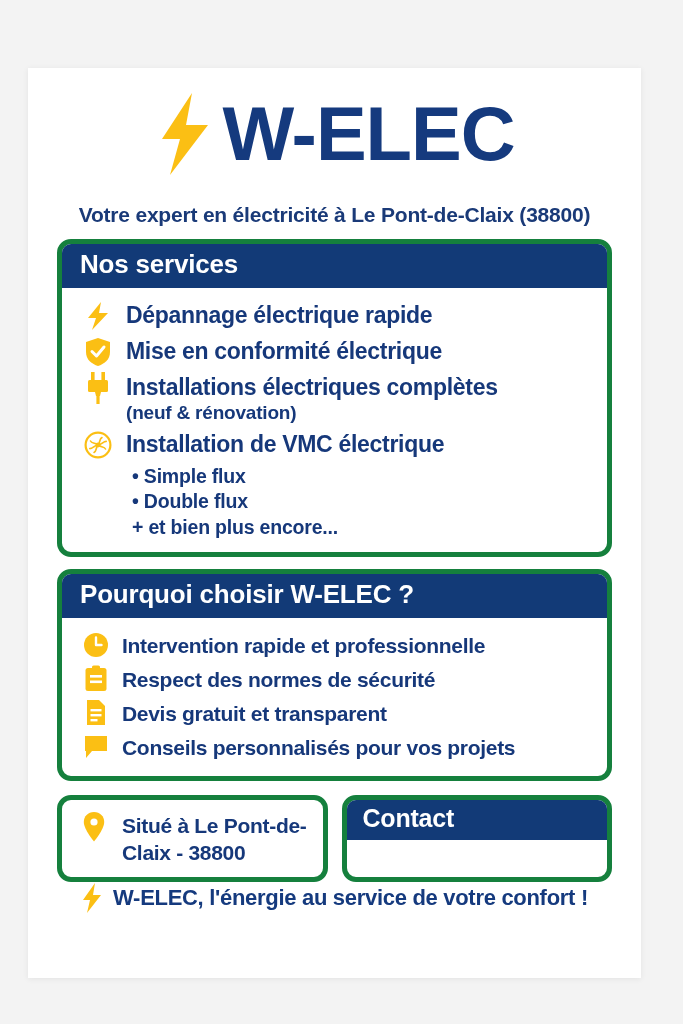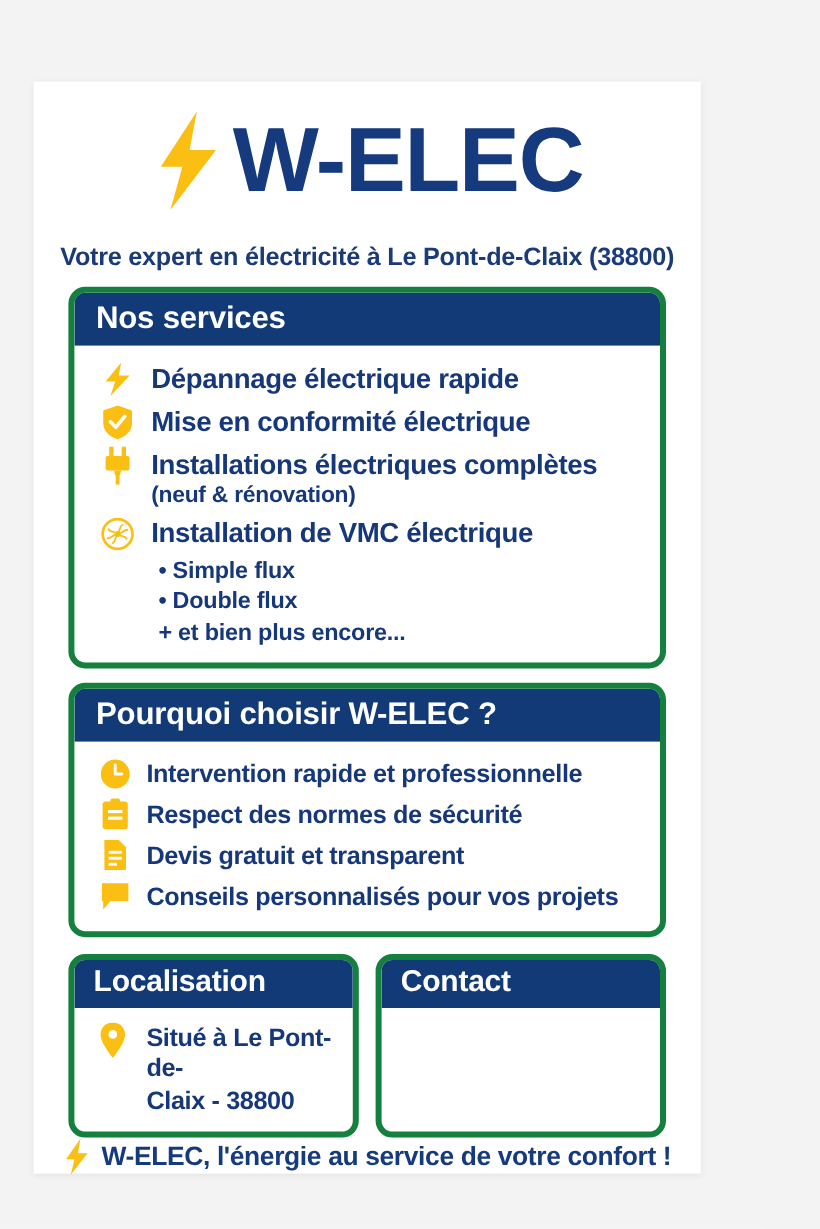--- a/index.html
+++ b/index.html
@@ -10,21 +10,21 @@
     width: 683px;
     height: 1024px;
     background: #f3f3f3;
     font-family: "Liberation Sans", sans-serif;
     overflow: hidden;
   }
   #flyer-root {
     position: absolute;
     left: 28px;
     top: 68px;
-    width: 556px;
+    width: 613px;
     height: 910px;
     background: #ffffff;
     box-shadow: 0 1px 6px rgba(0,0,0,0.07);
   }
   
   .header {
     padding-top: 18px;
   }
   .logo-row {
     display: flex;
@@ -299,21 +299,20 @@
         </span>
         <span class="row-text">Conseils personnalisés pour vos projets</span>
       </div>
 
     </div>
   </div>
 
   <div class="duo">
 
     <div class="card">
-      <div class="card-head">Localisation</div>
       <div class="card-body">
         <div class="row">
           <span class="ico">
             <svg width="22" height="30" viewBox="0 0 22 30">
               <path d="M11 0 C5 0 0.8 4.4 0.8 10 C0.8 17.5 11 29.5 11 29.5 C11 29.5 21.2 17.5 21.2 10 C21.2 4.4 17 0 11 0 Z" fill="#FBBF14"></path>
               <circle cx="11" cy="10" r="3.6" fill="#ffffff"></circle>
             </svg>
           </span>
           <span>
             <span class="row-text" style="display:block">Situé à Le Pont-de-</span>

